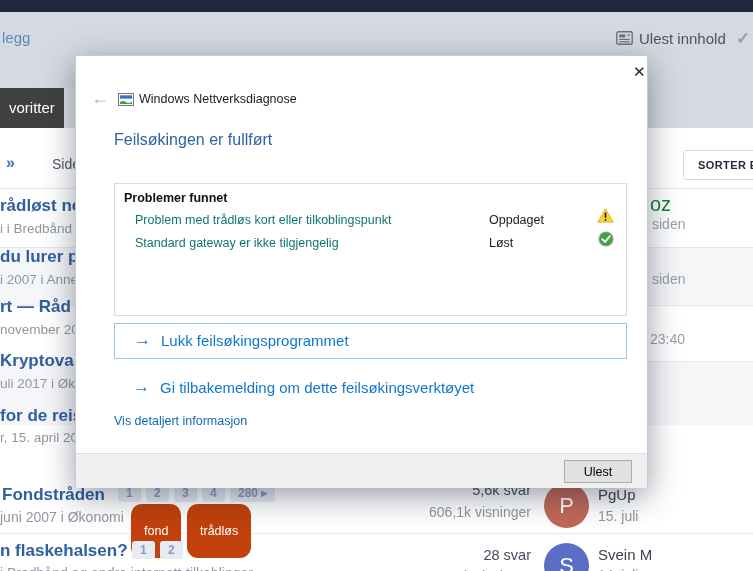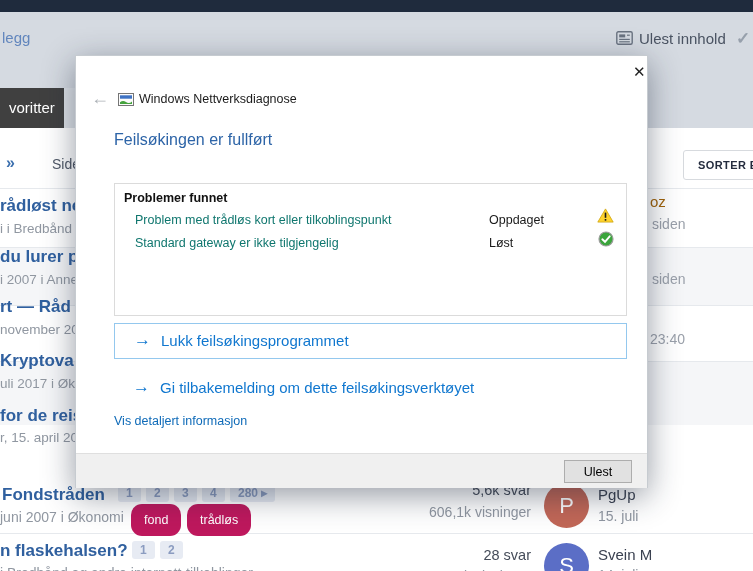--- a/index.html
+++ b/index.html
@@ -19,26 +19,26 @@
   .tab-stub{left:64px;top:88px;width:16px;height:40px;background:#dfe3e8;}
   .crumb{left:6px;top:154px;font-size:16px;color:#3b6fae;font-weight:bold;}
   .side-label{left:52px;top:156px;font-size:14px;color:#4f5866;}
   .sort-btn{left:683px;top:150px;height:30px;padding:0 14px;background:#fff;
             border:1px solid #d7dade;border-radius:3px;font-size:11px;font-weight:bold;
             letter-spacing:.4px;color:#242c3e;line-height:28px;}
   .sep{position:absolute;left:0;width:753px;height:1px;background:#e6e9ed;}
   .rowband{position:absolute;left:0;width:753px;background:#f5f6f8;}
   .t-title{font-size:17px;font-weight:bold;color:#30609f;}
   .t-meta{font-size:13.5px;color:#9097a1;}
-  .t-dark{font-size:15px;color:#a16207;}
+  .t-dark{font-size:20px;color:#15803d;}
   .t-gray{font-size:14px;color:#9aa0aa;}
   .pill{display:inline-block;background:#e7ebf3;color:#8b9cc0;font-size:12px;font-weight:bold;
         padding:2px 8px;border-radius:3px;}
-  .tag{display:inline-block;background:#be185d;color:#fff;font-size:12.5px;
-       padding:9px 13px;border-radius:11px;}
+  .tag{display:inline-block;background:#c2410c;color:#fff;font-size:12.5px;
+       padding:20px 13px;border-radius:11px;}
   .replies{font-size:14.5px;color:#454c59;text-align:center;}
   .views{font-size:14px;color:#9097a1;text-align:right;}
   .avatar{width:45px;height:45px;border-radius:50%;color:#fff;font-size:22px;
           text-align:center;line-height:45px;}
   .uname{font-size:15px;color:#3a4150;}
   .udate{font-size:14px;color:#9097a1;}
 
   
   .dialog{left:75px;top:55px;width:573px;height:433px;background:#fff;
           border:1px solid #c6cbd0;box-shadow:0 8px 30px rgba(25,35,55,.45);box-sizing:border-box;}

